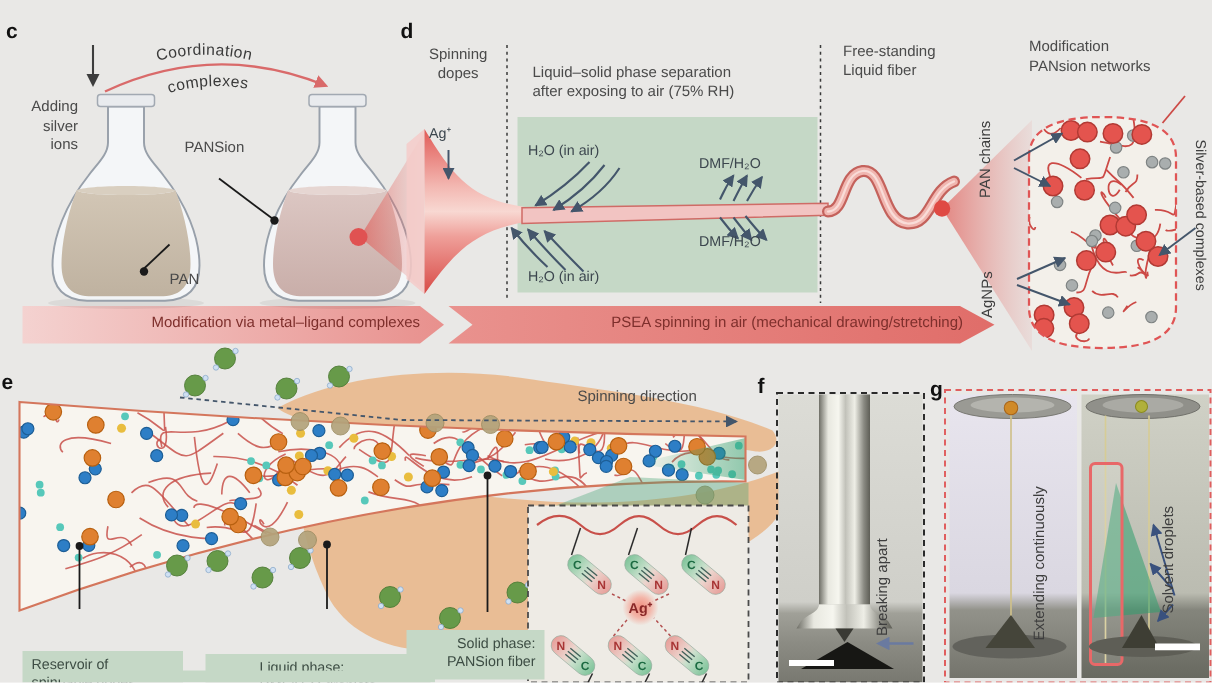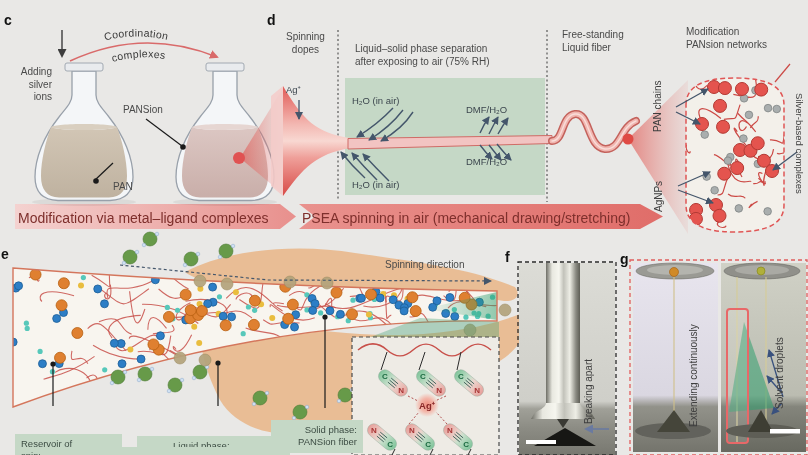--- a/index.html
+++ b/index.html
@@ -7,21 +7,21 @@
        font-family:"Liberation Sans",sans-serif;}
   #art{position:absolute;left:0;top:0;}
   .abs{position:absolute;}
   .plabel{position:absolute;font-size:14px;font-weight:bold;color:#111;}
   .lbl{position:absolute;font-size:10px;color:#4a4a4a;line-height:1.25;}
   .sm{font-size:9.5px;color:#3c464e;}
   .pre{white-space:pre-line;}
   .ctr{}
   .gbox{position:absolute;background:#c5d8c6;color:#3d4d44;font-size:9.5px;line-height:1.3;
         padding:4px 6px;white-space:pre-line;margin-top:28px;}
-  .bannertxt{position:absolute;font-size:14px;color:#7e2f2c;text-align:left;}
+  .bannertxt{position:absolute;font-size:10px;color:#7e2f2c;text-align:right;}
   .vtext{position:absolute;transform-origin:0 100%;transform:rotate(-90deg);
          white-space:nowrap;font-size:10px;color:#3e3e3e;}
   .vtext-down{position:absolute;writing-mode:vertical-rl;white-space:nowrap;
          font-size:9.5px;color:#3e3e3e;}
 </style>
 </head>
 <body>
 
 <div id="fig">
 
@@ -641,21 +641,21 @@
 
 <div class="plabel" style="left:4px;top:12px;">c</div>
 <div class="plabel" style="left:267px;top:12px;">d</div>
 <div class="plabel" style="left:1px;top:246px;">e</div>
 <div class="plabel" style="left:505px;top:249px;">f</div>
 <div class="plabel" style="left:620px;top:251px;">g</div>
 
 <div class="lbl pre" style="left:8px;top:26px;width:44px;text-align:right;margin-top:40px;">Adding
 silver
 ions</div>
-<div class="lbl" style="left:123px;top:104px;">PANSion</div>
+<div class="lbl" style="left:123px;top:93px;">PANSion</div>
 <div class="lbl" style="left:113px;top:148px;margin-top:33px;">PAN</div>
 <div class="bannertxt" style="left:18px;top:210px;width:262px;">Modification via metal–ligand complexes</div>
 <div class="bannertxt" style="left:302px;top:210px;width:340px;">PSEA spinning in air (mechanical drawing/stretching)</div>
 
 <div class="lbl pre" style="left:286px;top:31px;text-align:center;">Spinning
 dopes</div>
 <div class="lbl pre" style="left:355px;top:29px;margin-top:14px;">Liquid–solid phase separation
 after exposing to air (75% RH)</div>
 <div class="lbl pre" style="left:562px;top:29px;">Free-standing
 Liquid fiber</div>

